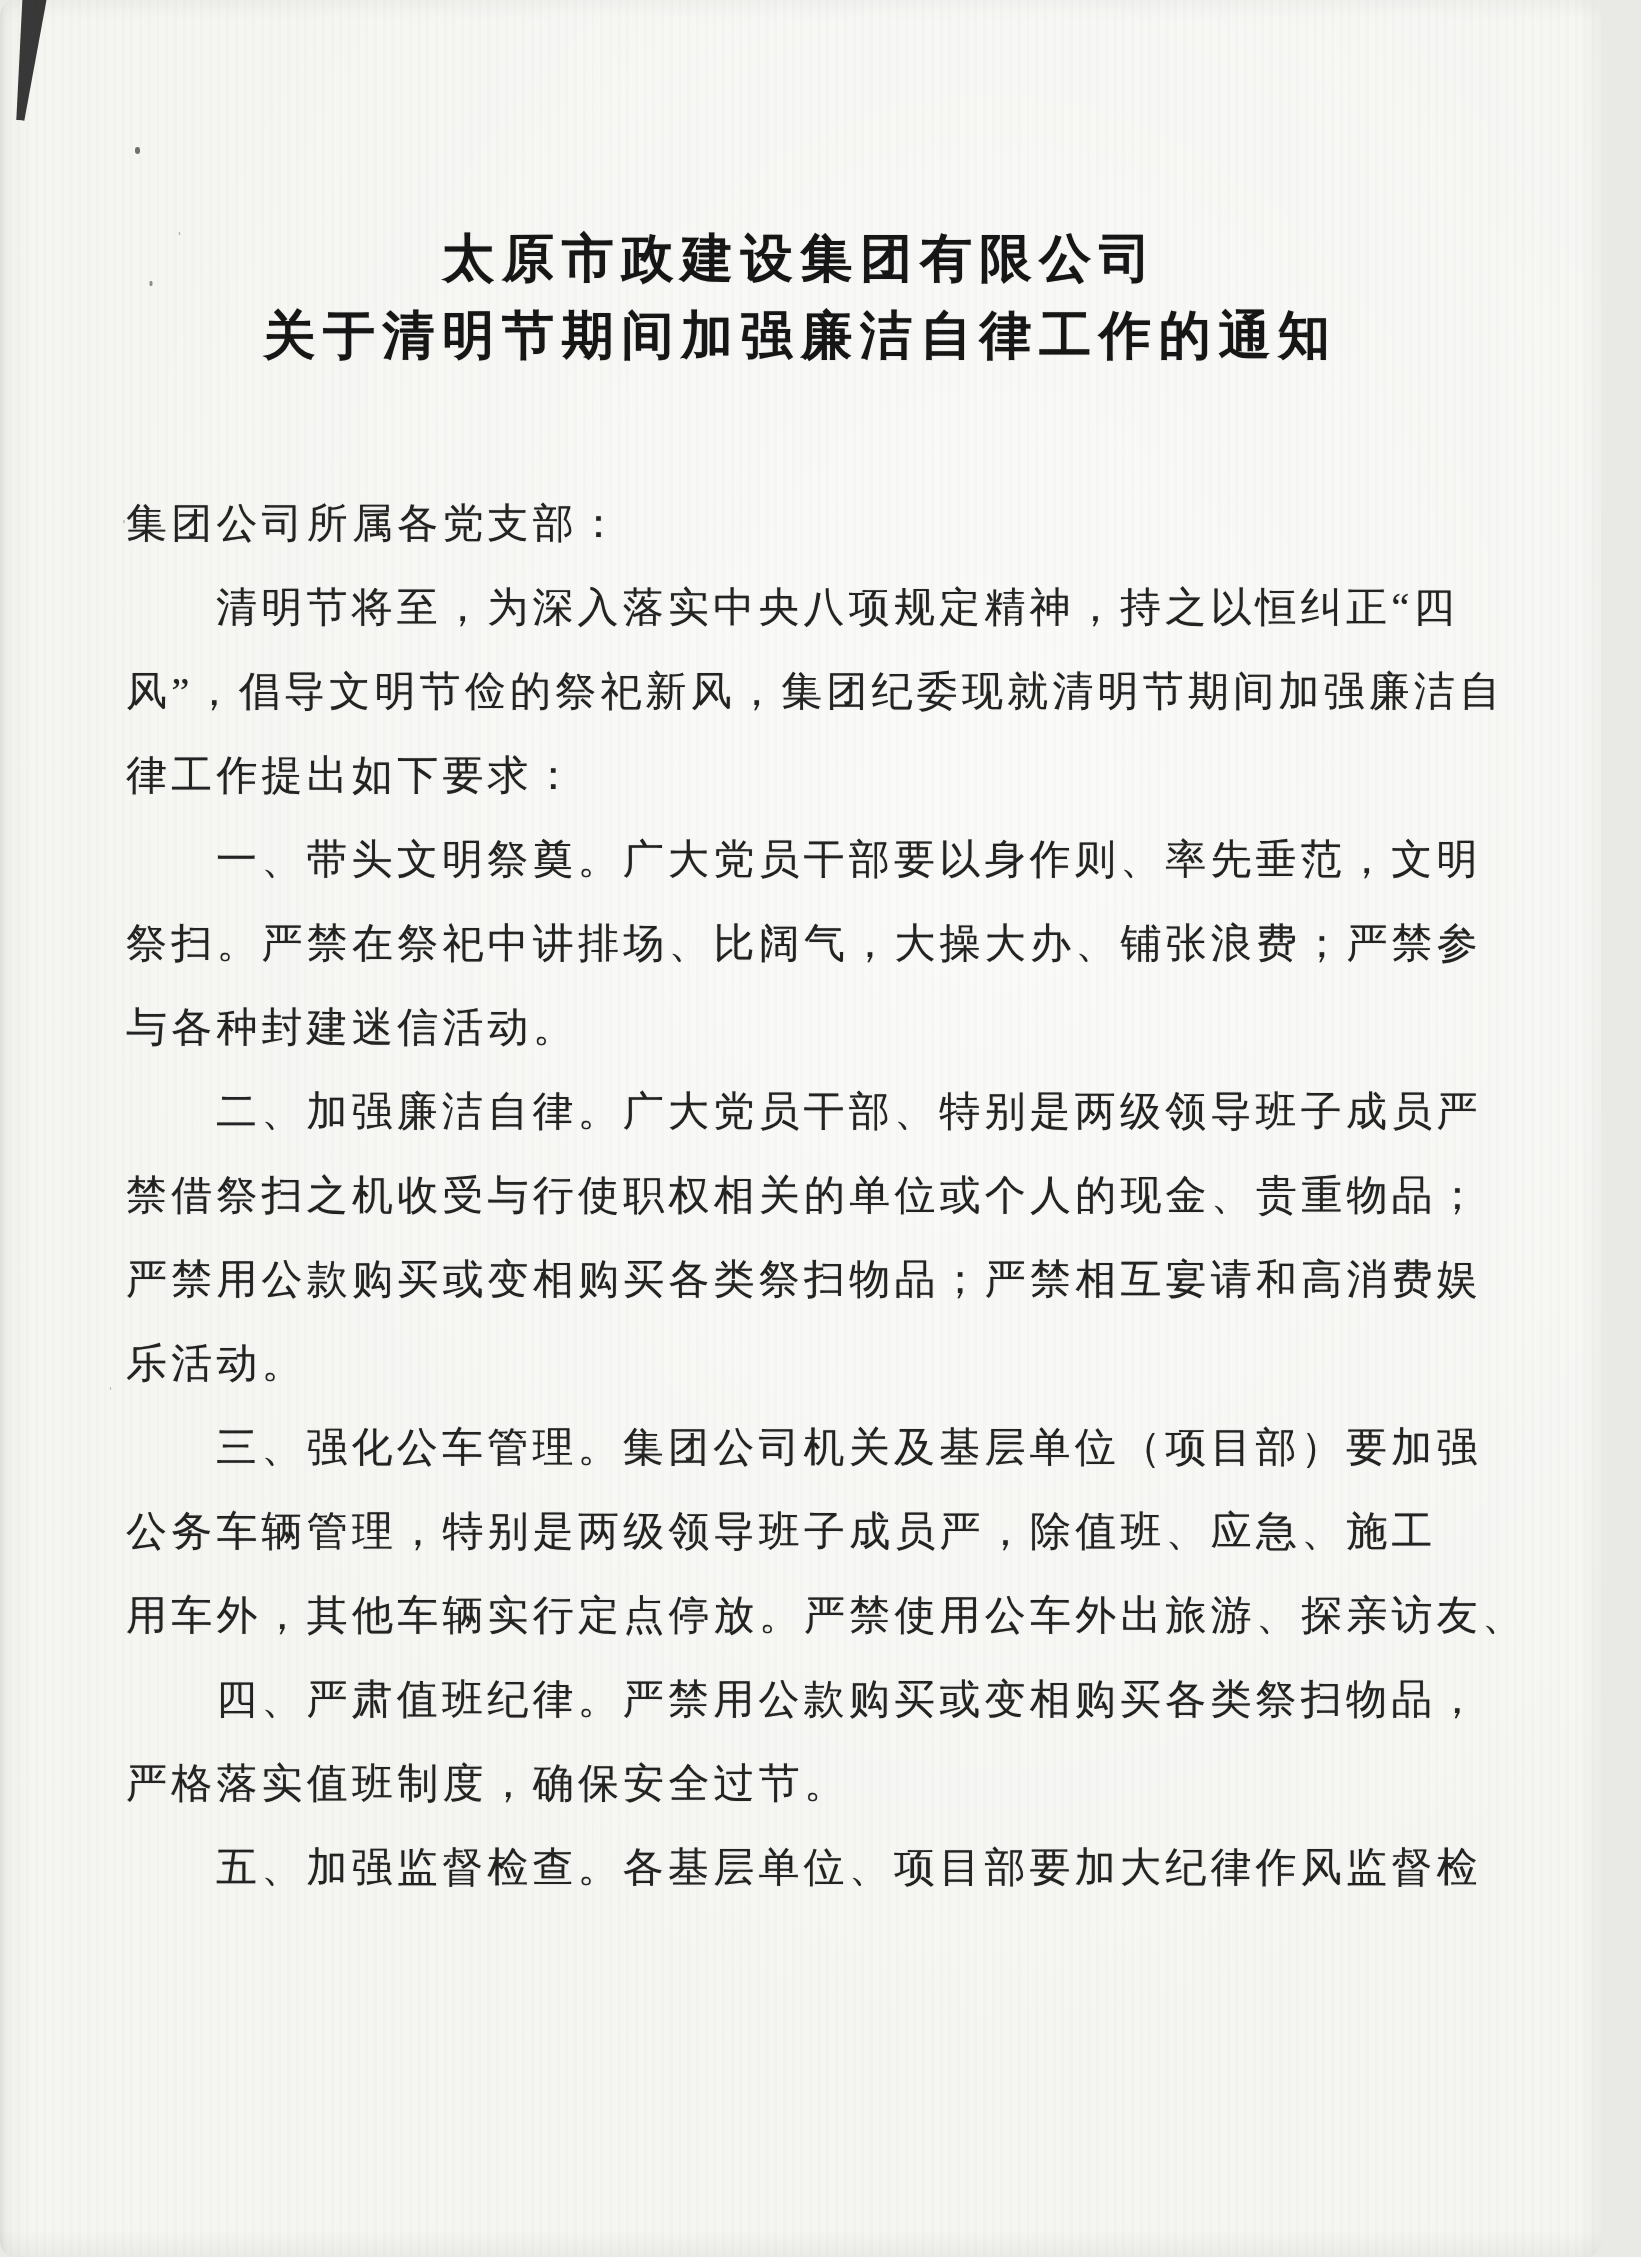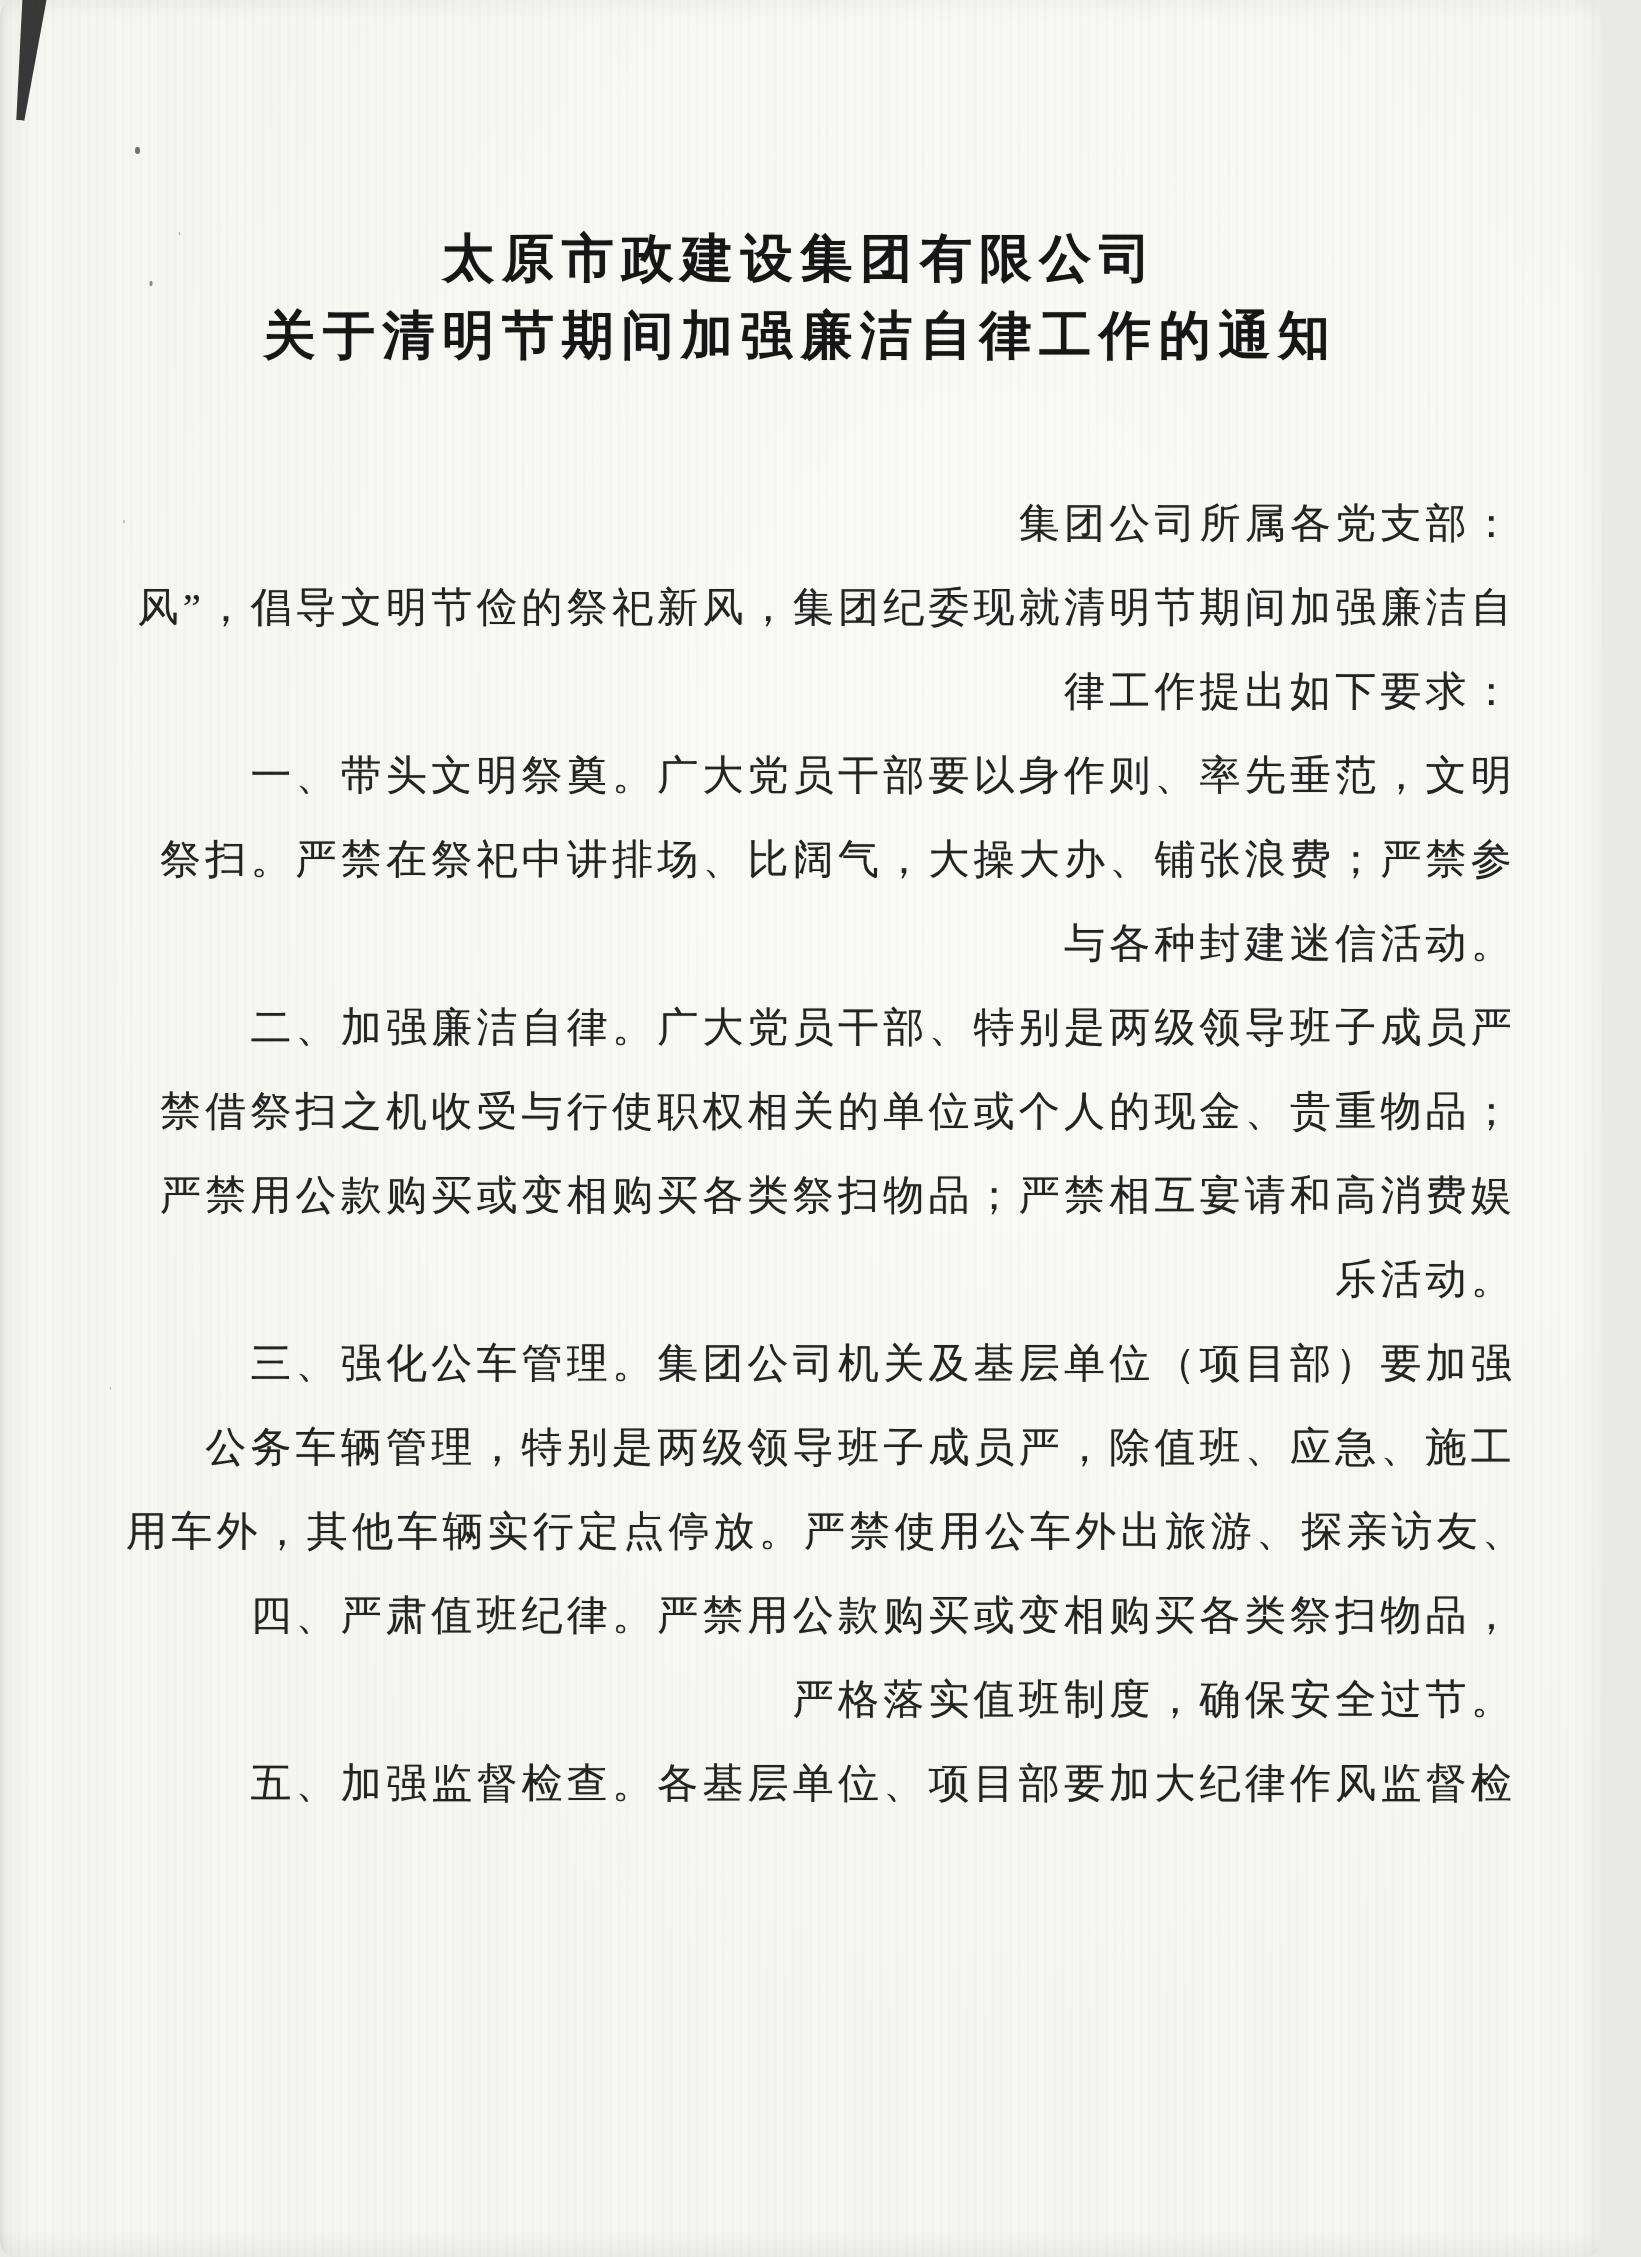--- a/index.html
+++ b/index.html
@@ -76,21 +76,20 @@
     width: 1390px;
     font-size: 41px;
     line-height: 84px;
     letter-spacing: 4.2px;
     color: #232323;
     text-shadow: 0 0 1px rgba(20,20,20,0.35);
   }
   .line {
     height: 84px;
     white-space: nowrap;
-    text-align: right;
   }
   .line.indent {
     padding-left: 90px;
   }
 </style>
 </head>
 <body>
 
 <div class="page">
 
@@ -98,20 +97,21 @@
   <div class="corner-mark"></div>
   <div class="speck"></div>
 
   <div class="title-block">
     <div class="title-line">太原市政建设集团有限公司</div>
     <div class="title-line">关于清明节期间加强廉洁自律工作的通知</div>
   </div>
 
   <div class="doc-body">
     <div class="line">集团公司所属各党支部：</div>
+    <div class="line indent">清明节将至，为深入落实中央八项规定精神，持之以恒纠正“四</div>
     <div class="line">风”，倡导文明节俭的祭祀新风，集团纪委现就清明节期间加强廉洁自</div>
     <div class="line">律工作提出如下要求：</div>
     <div class="line indent">一、带头文明祭奠。广大党员干部要以身作则、率先垂范，文明</div>
     <div class="line">祭扫。严禁在祭祀中讲排场、比阔气，大操大办、铺张浪费；严禁参</div>
     <div class="line">与各种封建迷信活动。</div>
     <div class="line indent">二、加强廉洁自律。广大党员干部、特别是两级领导班子成员严</div>
     <div class="line">禁借祭扫之机收受与行使职权相关的单位或个人的现金、贵重物品；</div>
     <div class="line">严禁用公款购买或变相购买各类祭扫物品；严禁相互宴请和高消费娱</div>
     <div class="line">乐活动。</div>
     <div class="line indent">三、强化公车管理。集团公司机关及基层单位（项目部）要加强</div>

